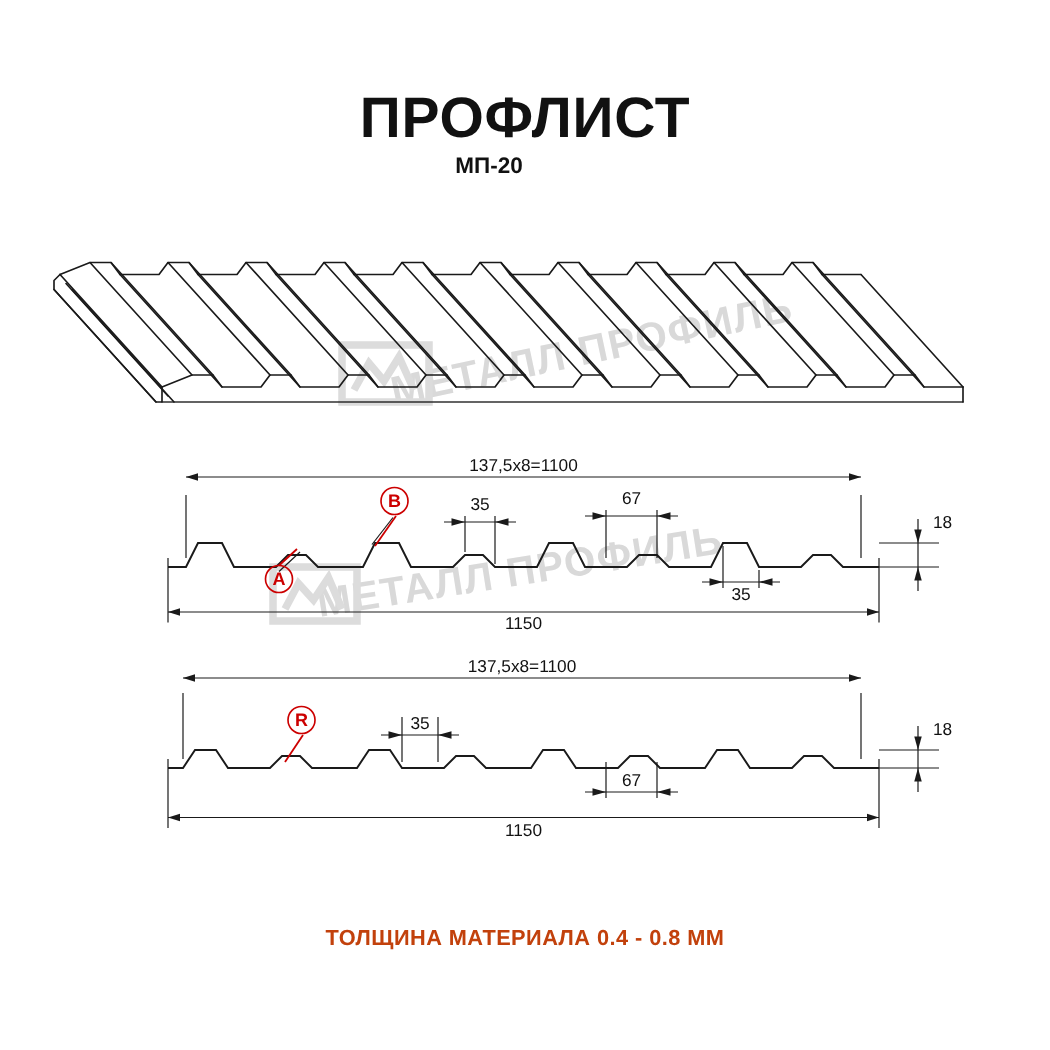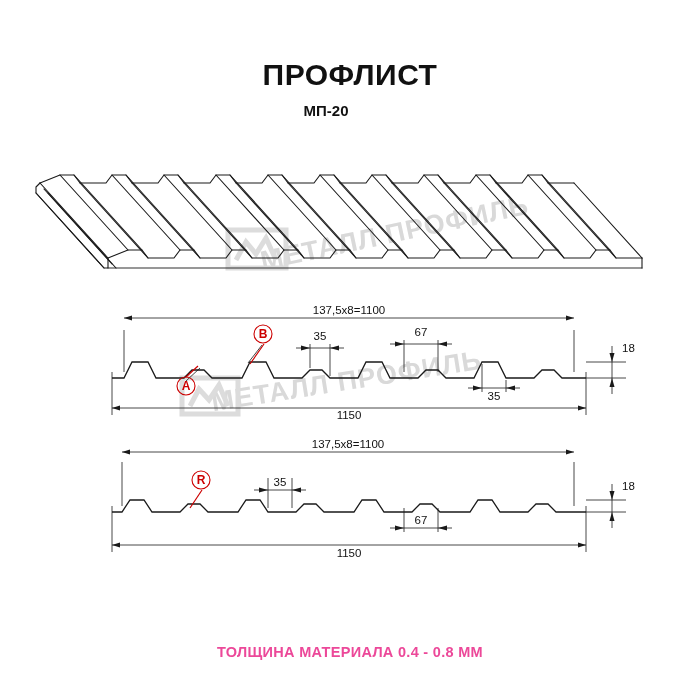--- a/index.html
+++ b/index.html
@@ -18,45 +18,45 @@
   .page {
     position: absolute;
     inset: 0;
   }
   .title {
     position: absolute;
     top: 58px;
     left: 0;
     width: 700px;
     text-align: center;
-    font-size: 30px;
+    font-size: 38px;
     font-weight: bold;
     letter-spacing: 0.5px;
     color: #111;
   }
   .subtitle {
     position: absolute;
     top: 102px;
     left: 0;
     width: 652px;
     text-align: center;
     font-size: 15px;
     font-weight: bold;
     color: #111;
   }
   .footer {
     position: absolute;
-    top: 644px;
+    top: 618px;
     left: 0;
     width: 700px;
     text-align: center;
     font-size: 14.5px;
     font-weight: bold;
     letter-spacing: 0.3px;
-    color: #ec4899;
+    color: #c2410c;
   }
   .svg-layer {
     position: absolute;
     top: 0;
     left: 0;
   }
   .wm {
     position: absolute;
     font-family: "Liberation Sans", sans-serif;
     font-weight: bold;

